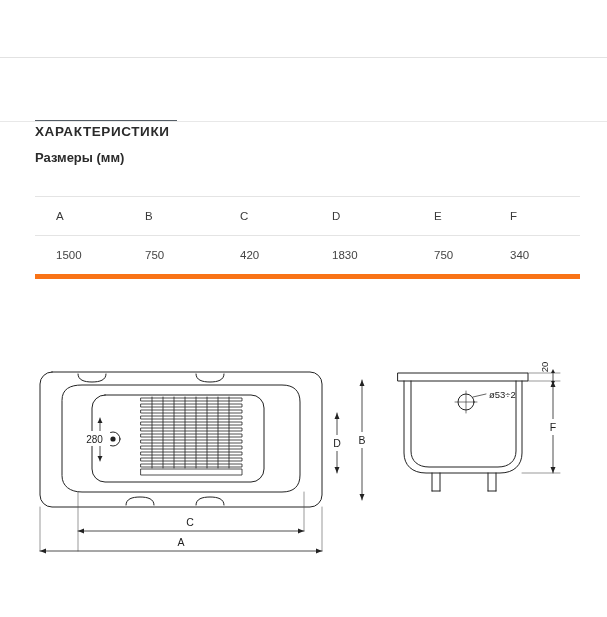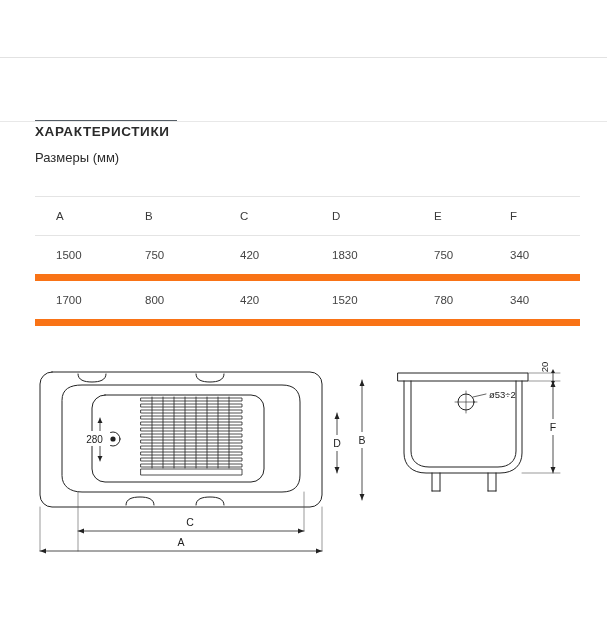--- a/index.html
+++ b/index.html
@@ -54,21 +54,21 @@
     top: 121px;
     width: 607px;
     height: 1px;
     background: #e8e8e8;
   }
   .subsection-title {
     position: absolute;
     left: 35px;
     top: 150px;
     font-size: 13px;
-    font-weight: normal;
+    font-weight: bold;
     color: #2b2b2b;
     text-align: right;
   }
   
   .dim-table {
     position: absolute;
     left: 35px;
     top: 196px;
     width: 545px;
     border-collapse: collapse;
@@ -82,21 +82,21 @@
     vertical-align: middle;
     font-weight: normal;
     color: #444444;
   }
   .dim-table thead th {
     border-top: 1px solid #e4e4e4;
     border-bottom: 1px solid #e4e4e4;
     color: #3a3a3a;
   }
   .dim-table tbody td {
-    border-bottom: 7px solid #f97316;
+    border-bottom: 5px solid #f97316;
   }
   .dim-table col.c0 { width: 110px; }
   .dim-table col.c1 { width: 95px; }
   .dim-table col.c2 { width: 92px; }
   .dim-table col.c3 { width: 102px; }
   .dim-table col.c4 { width: 76px; }
   .dim-table col.c5 { width: 70px; }
   .pad-l { padding-left: 21px !important; }
 
   
@@ -143,28 +143,20 @@
     </thead>
     <tbody>
       <tr>
         <td class="pad-l">1500</td>
         <td>750</td>
         <td>420</td>
         <td>1830</td>
         <td>750</td>
         <td>340</td>
       </tr>
-      <tr>
-        <td class="pad-l">1700</td>
-        <td>800</td>
-        <td>420</td>
-        <td>1520</td>
-        <td>780</td>
-        <td>340</td>
-      </tr>
     </tbody>
   </table>
 
   <div class="drawing">
     <svg width="607" height="250" viewBox="0 0 607 250" xmlns="http://www.w3.org/2000/svg">
       <g fill="none" stroke="#222222" stroke-width="1" stroke-linejoin="round" stroke-linecap="round">
 
         <rect x="40" y="27" width="282" height="135" rx="12" ry="12"></rect>
 
         <path d="M62 55 C62 44 70 40 82 40 L282 40 C294 40 300 46 300 57 L300 130 C300 141 294 147 282 147 L82 147 C70 147 62 141 62 131 Z"></path>

